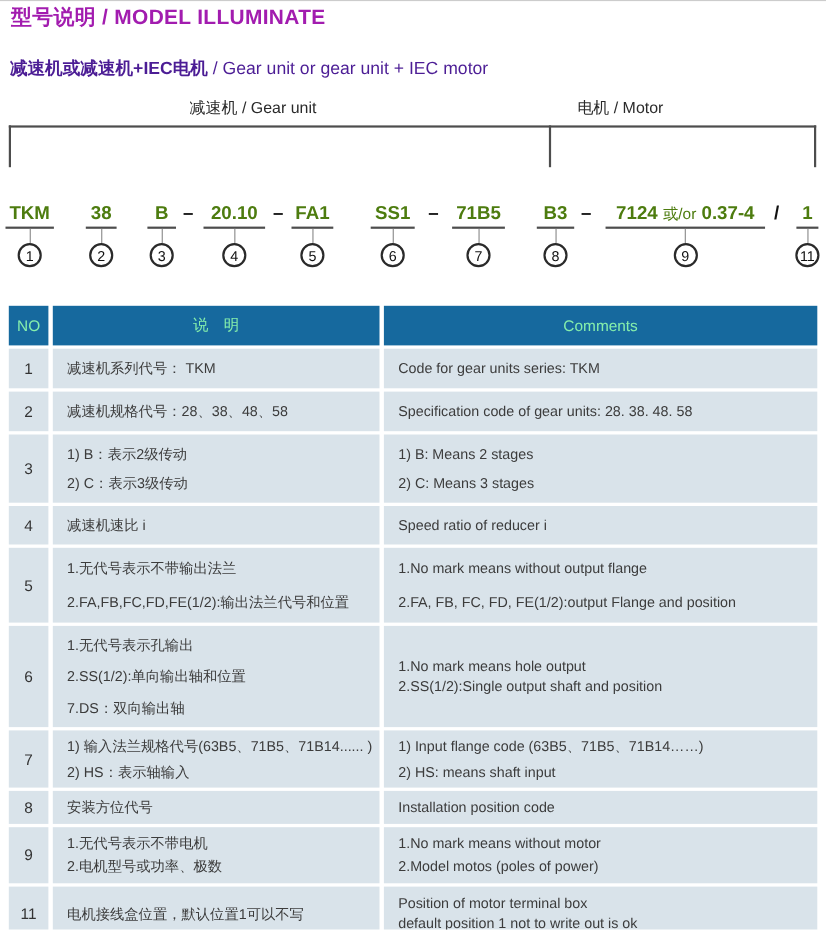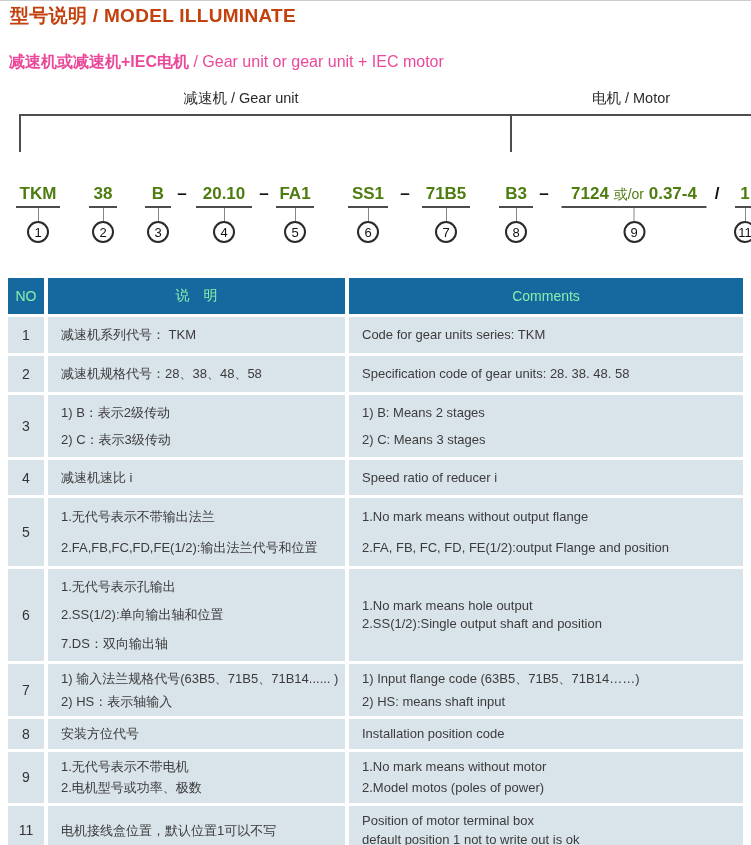--- a/index.html
+++ b/index.html
@@ -10,32 +10,32 @@
     font-family:"Liberation Sans","DejaVu Sans",sans-serif;
     color:#222;
     border-top:1px solid #cccccc;
     overflow:hidden;
   }
 
   
   .page-title {
     margin:2px 0 0 10px;
     font-size:19px; font-weight:bold;
-    color:#c2410c;
+    color:#a21caf;
     letter-spacing:0.3px;
   }
   .subtitle {
     margin:23px 0 0 9px;
-    font-size:16px; color:#ec4899;
+    font-size:16px; color:#4c1d95;
   }
   .subtitle .zh { font-weight:bold; }
   .subtitle .en { font-weight:normal; }
 
   
-  .diagram { position:relative; height:205px;margin-left:11px; }
+  .diagram { position:relative; height:205px; }
   .group-label {
     position:absolute; top:16px;
     transform:translateX(-50%);
     font-size:14.5px; color:#2a2a2a; white-space:nowrap;
   }
   .bracket-h {
     position:absolute; top:41px; left:8px; width:734px;
     border-top:2px solid #4d4d4d;
   }
   .bracket-v {
@@ -98,21 +98,21 @@
 <body>
 
 <h1 class="page-title">型号说明 / MODEL ILLUMINATE</h1>
 
 <div class="subtitle">
   <span class="zh">减速机或减速机+IEC电机</span><span class="en"> / Gear unit or gear unit + IEC motor</span>
 </div>
 
 <div class="diagram">
   <div class="group-label" style="left:230px">减速机 / Gear unit</div>
-  <div class="group-label" style="left:620px">电机 / Motor</div>
+  <div class="group-label" style="left:564px">电机 / Motor</div>
 
   <div class="bracket-h"></div>
   <div class="bracket-v" style="left:8px"></div>
   <div class="bracket-v" style="left:499px"></div>
   <div class="bracket-v" style="left:740px"></div>
 
   <div class="seg" style="left:27px;width:44px">
     <div class="seg-head">TKM</div>
     <div class="seg-conn"></div>
     <div class="seg-circle">1</div>

